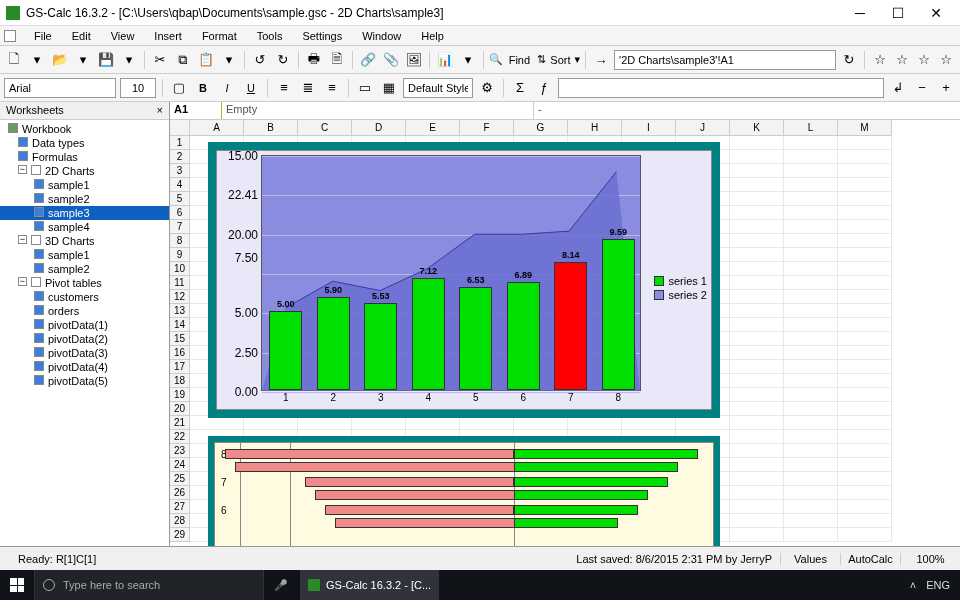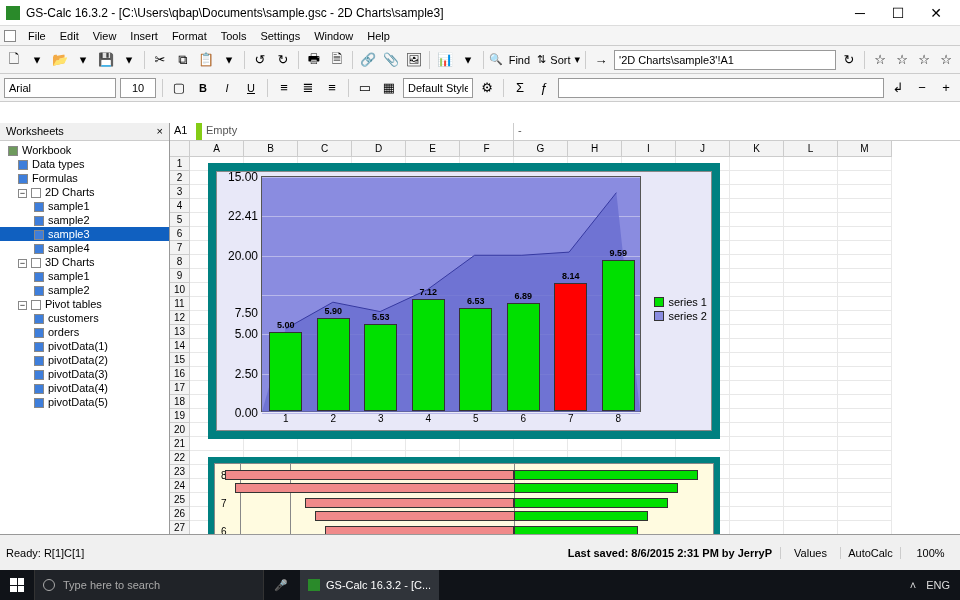--- a/index.html
+++ b/index.html
@@ -6,21 +6,21 @@
 body { background: #fff; width: 960px; height: 600px; overflow: hidden; display: flex; flex-direction: column; }
 
 
 .titlebar { height: 26px; background: #fff; display: flex; align-items: center; padding: 0 6px; border-bottom: 1px solid #ddd; }
 .titlebar .app-icon { width: 14px; height: 14px; background: #2a8a2a; margin-right: 6px; }
 .titlebar .title { flex: 1; font-size: 12px; }
 .winbtns { display: flex; gap: 2px; }
 .winbtn { width: 36px; height: 22px; text-align: center; line-height: 22px; font-size: 14px; cursor: pointer; }
 
 
-.menubar { height: 20px; display: flex; align-items: center; padding: 0 4px; gap: 2px; background: #f5f5f5; border-bottom: 1px solid #ccc; }
+.menubar { height: 20px; display: flex; align-items: center; padding: 0 4px; gap: 8px; background: #f5f5f5; border-bottom: 1px solid #ccc; }
 .menubar .doc-icon { width: 12px; height: 12px; background: #fff; border: 1px solid #888; margin-right: 4px; }
 .menubar span { padding: 2px 6px; cursor: pointer; }
 
 
 .toolbar1 { height: 28px; display: flex; align-items: center; padding: 2px 4px; gap: 3px; background: #f5f5f5; border-bottom: 1px solid #ccc; }
 .tbtn { width: 20px; height: 20px; border: 1px solid transparent; display: inline-flex; align-items: center; justify-content: center; cursor: pointer; font-size: 13px; }
 .tsep { width: 1px; height: 18px; background: #ccc; margin: 0 2px; }
 .find-box { display: inline-flex; align-items: center; gap: 2px; }
 .find-label { font-size: 11px; padding: 0 4px; }
 .sort-box { display: inline-flex; align-items: center; }
@@ -28,38 +28,38 @@
 .stars { display: flex; gap: 2px; }
 
 
 .toolbar2 { height: 28px; display: flex; align-items: center; padding: 2px 4px; gap: 4px; background: #f5f5f5; border-bottom: 1px solid #ccc; }
 .font-sel { width: 112px; height: 20px; border: 1px solid #999; background: #fff; padding: 0 4px; }
 .size-sel { width: 36px; height: 20px; border: 1px solid #999; background: #fff; padding: 0 4px; text-align: center; }
 .style-sel { width: 70px; height: 20px; border: 1px solid #999; background: #fff; padding: 0 4px; }
 .formula-box { flex: 1; height: 20px; border: 1px solid #999; background: #fff; }
 
 
-.main { flex: 1; display: flex; overflow: hidden; margin-top: 21px; }
+.main { flex: 1; display: flex; overflow: hidden; }
 .sidebar { width: 170px; border-right: 1px solid #999; display: flex; flex-direction: column; }
 .side-title { height: 18px; background: #f0f0f0; border-bottom: 1px solid #ccc; padding: 2px 6px; display: flex; justify-content: space-between; }
 .side-title .x { cursor: pointer; }
 .tree { padding: 2px 0; font-size: 11px; overflow: auto; }
-.tree-node { padding: 1px 4px 1px 8px; display: flex; align-items: flex-end; gap: 4px; cursor: pointer; white-space: nowrap; }
+.tree-node { padding: 1px 4px 1px 8px; display: flex; align-items: flex-start; gap: 4px; cursor: pointer; white-space: nowrap; }
 .tree-node.l1 { padding-left: 18px; }
 .tree-node.l2 { padding-left: 34px; }
 .tree-node.selected { background: #1060c0; color: #fff; }
 .toggle { width: 9px; height: 9px; border: 1px solid #888; text-align: center; line-height: 7px; font-size: 9px; background: #fff; color: #000; }
 .node-icon { width: 10px; height: 10px; border: 1px solid #888; background: #fff; }
 .node-icon.green { background: #6e9a5d; }
 .node-icon.blue { background: #3e7edb; }
 
 
 .sheet-wrap { flex: 1; display: flex; flex-direction: column; }
 .cellbar { height: 18px; display: flex; border-bottom: 1px solid #ccc; background: #fff; }
-.cellbar .ref { width: 32px; border-right: 6px solid #84cc16; padding: 1px 4px; }
+.cellbar .ref { width: 52px; border-right: 1px solid #84cc16; padding: 1px 4px; font-weight: bold; }
 .cellbar .empty { width: 312px; border-right: 1px solid #ccc; padding: 1px 4px; color: #555; }
 .cellbar .rest { flex: 1; padding: 1px 4px; color: #555; }
 
 .grid-area { flex: 1; position: relative; overflow: auto; background: #fff; }
 .col-headers { position: absolute; top: 0; left: 20px; height: 16px; display: flex; }
 .col-h { width: 54px; height: 16px; border-right: 1px solid #ccc; border-bottom: 1px solid #ccc; background: #f3f3f3; text-align: center; font-size: 10px; line-height: 15px; }
 .corner { position: absolute; top: 0; left: 0; width: 20px; height: 16px; background: #f3f3f3; border-right: 1px solid #ccc; border-bottom: 1px solid #ccc; }
 .row-headers { position: absolute; left: 0; top: 16px; width: 20px; }
 .row-h { width: 20px; height: 14px; border-right: 1px solid #ccc; border-bottom: 1px solid #ccc; background: #f3f3f3; text-align: center; font-size: 10px; line-height: 13px; }
 .gridlines { position: absolute; left: 20px; top: 16px; }
@@ -84,24 +84,24 @@
 
 .chart2 { position: absolute; left: 38px; top: 316px; width: 512px; height: 110px; background: #008080; padding: 6px; overflow: hidden; }
 .chart2-inner { width: 100%; height: 120px; background: #fffbe0; border: 1px solid #888; position: relative; }
 .hbar { position: absolute; height: 10px; border: 1px solid #333; }
 .hbar.pink { background: #f08a8a; }
 .hbar.green { background: #00e000; }
 .ytick2 { position: absolute; left: 6px; font-size: 10px; }
 .vline { position: absolute; top: 0; bottom: 0; border-left: 1px solid #888; }
 
 
-.status { height: 36px; background: #f0f0f0; border-top: 1px solid #999; display: flex; align-items: center; font-size: 11px; }
+.status { height: 24px; background: #f0f0f0; border-top: 1px solid #999; display: flex; align-items: center; font-size: 11px; padding-left: 12px; }
 .status .cell1 { padding: 0 6px; flex: 0 0 auto; }
 .status .flex { flex: 1; }
-.status .saved { padding: 0 8px; font-weight: bold; }
+.status .saved { padding: 0 8px; }
 .status .v { width: 60px; text-align: center; border-left: 1px solid #ccc; padding: 0 4px; }
 
 
 .taskbar { height: 30px; background: #101318; display: flex; align-items: center; color: #fff; font-size: 12px; }
 .start { width: 34px; height: 30px; display: flex; align-items: center; justify-content: center; }
 .start-grid { width: 14px; height: 14px; display: grid; grid-template: 1fr 1fr / 1fr 1fr; gap: 1px; }
 .start-grid div { background: #fff; }
 .search { flex: 0 0 230px; height: 30px; background: #202328; display: flex; align-items: center; padding: 0 8px; gap: 8px; color: #aaa; border-left: 1px solid #333; border-right: 1px solid #333; }
 .search .o { width: 12px; height: 12px; border: 1.5px solid #aaa; border-radius: 50%; }
 .taskbtn { height: 30px; padding: 0 8px; display: flex; align-items: center; gap: 6px; background: #30343a; margin-left: 2px; }
@@ -738,21 +738,21 @@
       <div class="chart1">
         <div class="chart1-inner">
           <div class="plot" id="plot1">
               <div class="grid-h" style="top:236px"></div>
               <div class="ytick" style="top:236px">0.00</div>
               <div class="grid-h" style="top:196.66666666666669px"></div>
               <div class="ytick" style="top:196.66666666666669px">2.50</div>
               <div class="grid-h" style="top:157.33333333333334px"></div>
               <div class="ytick" style="top:157.33333333333334px">5.00</div>
               <div class="grid-h" style="top:118px"></div>
-              <div class="ytick" style="top:136px">7.50</div>
+              <div class="ytick" style="top:102px">7.50</div>
               <div class="grid-h" style="top:78.66666666666669px"></div>
               <div class="ytick" style="top:78.66666666666669px">20.00</div>
               <div class="grid-h" style="top:39.333333333333314px"></div>
               <div class="ytick" style="top:39.333333333333314px">22.41</div>
               <div class="grid-h" style="top:0px"></div>
               <div class="ytick" style="top:0px">15.00</div>
               <svg class="area" viewBox="0 0 380 236" preserveAspectRatio="none">
                 <polygon points="0,236 23.75,152.61333333333334 71.25,125.86666666666666 118.75,135.30666666666667 166.25,113.28 213.75,78.66666666666669 261.25,78.66666666666669 308.75,75.52000000000001 356.25,15.73333333333332 380,236" fill="#6a6ed0" opacity="0.85"></polygon>
                 <polyline points="23.75,152.61333333333334 71.25,125.86666666666666 118.75,135.30666666666667 166.25,113.28 213.75,78.66666666666669 261.25,78.66666666666669 308.75,75.52000000000001 356.25,15.73333333333332 " fill="none" stroke="#3538a0" stroke-width="1"></polyline>
               </svg>

